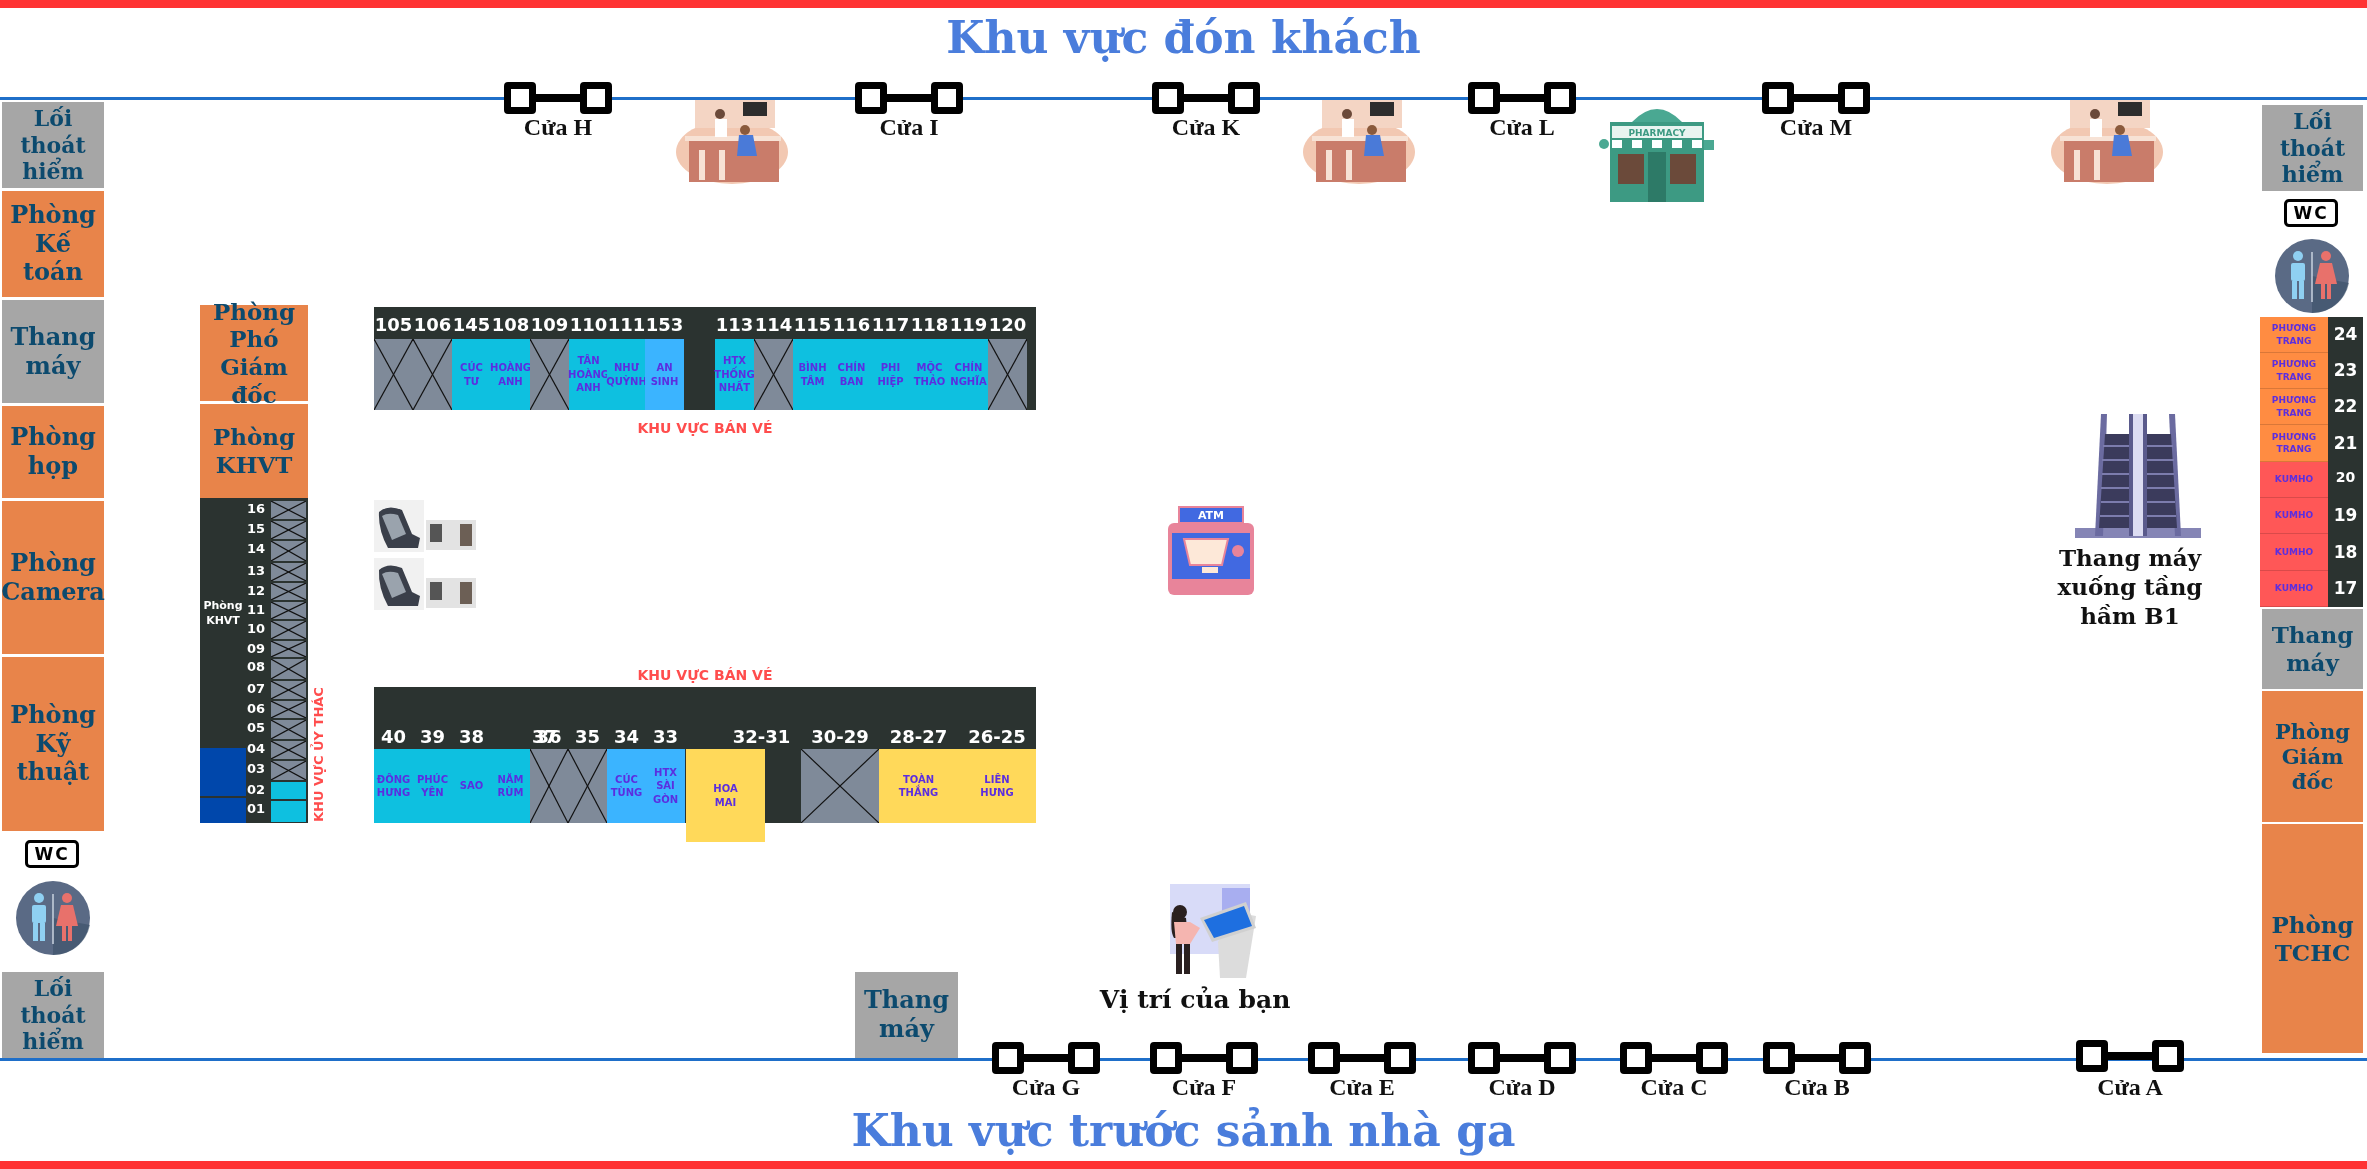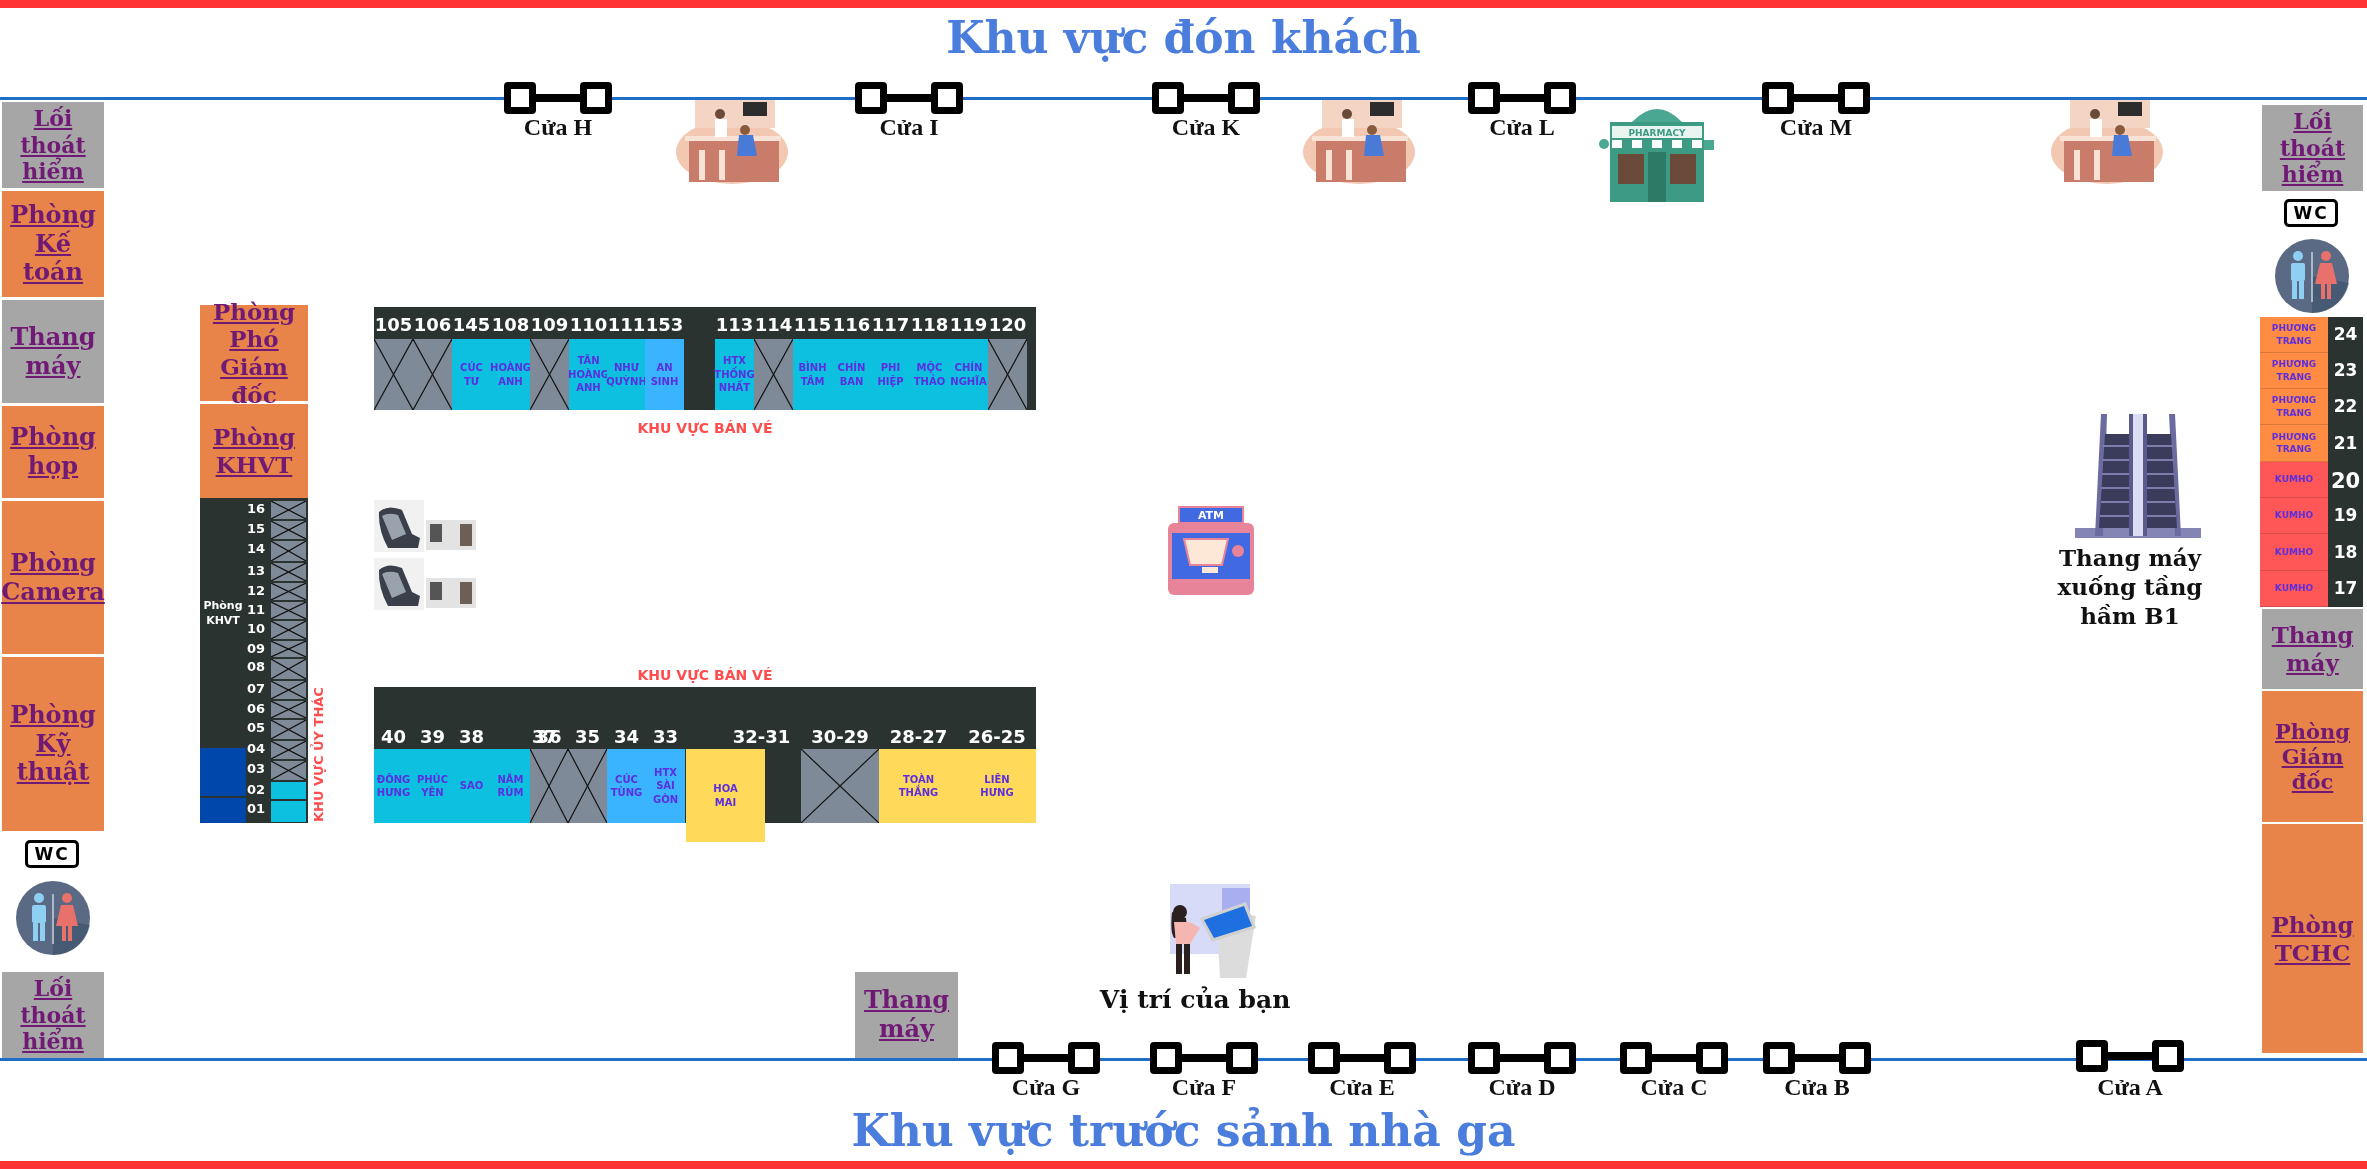--- a/index.html
+++ b/index.html
@@ -2,21 +2,21 @@
 <html><head>
 <meta charset="utf-8">
 <style>
   * { box-sizing: border-box; margin: 0; padding: 0; }
   html, body { width: 2367px; height: 1169px; background: #ffffff; overflow: hidden; }
   body { position: relative; font-family: "DejaVu Serif", serif; }
   .abs { position: absolute; }
   .redbar { position: absolute; left: 0; width: 2367px; height: 8px; background: #ff3333; }
   .blueline { position: absolute; height: 3px; background: #1f6fc9; }
   .zone-title { position: absolute; left: 0; width: 2367px; text-align: center; color: #4a7ddc; font-weight: bold; font-size: 44px; font-family: "DejaVu Serif", serif; }
-  .room { position: absolute; display: flex; align-items: center; justify-content: center; text-align: center; font-weight: bold; color: #701a75; font-family: "DejaVu Serif", serif; line-height: 1.2; white-space: pre-line; text-decoration: underline; }
+  .room { position: absolute; display: flex; align-items: center; justify-content: center; text-align: center; font-weight: bold; color: #0c4a6e; font-family: "DejaVu Serif", serif; line-height: 1.2; white-space: pre-line; }
   .orange { background: #e8844a; }
   .grey { background: #a6a6a6; }
   .door { position: absolute; width: 108px; height: 36px; }
   .door .sq { position: absolute; top: 0; width: 32px; height: 32px; border: 7px solid #000; border-radius: 4px; background: #fff; }
   .door .bar { position: absolute; top: 12px; left: 28px; width: 52px; height: 8px; background: #000; }
   .door-label { position: absolute; width: 140px; text-align: center; font-weight: bold; font-size: 24px; color: #111; font-family: "Liberation Serif", serif; }
   .counter-strip { position: absolute; background: #2b3330; }
   .num { position: absolute; color: #fff; font-weight: bold; font-family: "DejaVu Sans", sans-serif; font-size: 18px; text-align: center; }
   .booth { position: absolute; display: flex; align-items: center; justify-content: center; text-align: center; font-family: "DejaVu Sans", sans-serif; font-weight: bold; font-size: 10px; color: #5b2ee0; line-height: 1.35; white-space: pre-line; }
   .booth.cyan { background: #0ec0e0; }
@@ -453,21 +453,21 @@
     <div class="booth orange2" style="left: 2260px; top: 353px; width: 68px; height: 36px; font-size: 9px; border-bottom: 1px solid rgba(0, 0, 0, 0.15);"><span>PHƯƠNG
 TRANG</span></div>
     <div class="num" style="left: 2328px; top: 360px; width: 35px; font-size: 17px;">23</div>
     <div class="booth orange2" style="left: 2260px; top: 389px; width: 68px; height: 36px; font-size: 9px; border-bottom: 1px solid rgba(0, 0, 0, 0.15);"><span>PHƯƠNG
 TRANG</span></div>
     <div class="num" style="left: 2328px; top: 396px; width: 35px; font-size: 17px;">22</div>
     <div class="booth orange2" style="left: 2260px; top: 425px; width: 68px; height: 37px; font-size: 9px; border-bottom: 1px solid rgba(0, 0, 0, 0.15);"><span>PHƯƠNG
 TRANG</span></div>
     <div class="num" style="left: 2328px; top: 432.5px; width: 35px; font-size: 17px;">21</div>
     <div class="booth red" style="left: 2260px; top: 462px; width: 68px; height: 36px; font-size: 9px; border-bottom: 1px solid rgba(0, 0, 0, 0.15);"><span>KUMHO</span></div>
-    <div class="num" style="left: 2328px; top: 469px; width: 35px; font-size: 21px;">20</div>
+    <div class="num" style="left: 2328px; top: 469px; width: 35px; font-size: 14px;">20</div>
     <div class="booth red" style="left: 2260px; top: 498px; width: 68px; height: 36px; font-size: 9px; border-bottom: 1px solid rgba(0, 0, 0, 0.15);"><span>KUMHO</span></div>
     <div class="num" style="left: 2328px; top: 505px; width: 35px; font-size: 17px;">19</div>
     <div class="booth red" style="left: 2260px; top: 534px; width: 68px; height: 37px; font-size: 9px; border-bottom: 1px solid rgba(0, 0, 0, 0.15);"><span>KUMHO</span></div>
     <div class="num" style="left: 2328px; top: 541.5px; width: 35px; font-size: 17px;">18</div>
     <div class="booth red" style="left: 2260px; top: 571px; width: 68px; height: 36px; font-size: 9px; border-bottom: 1px solid rgba(0, 0, 0, 0.15);"><span>KUMHO</span></div>
     <div class="num" style="left: 2328px; top: 578px; width: 35px; font-size: 17px;">17</div>
   </div>
 <div class="room grey" style="left:2262px; top:609px; width:101px; height:80px; font-size:23px;">Thang
 máy</div>
 <div class="room orange" style="left:2262px; top:691px; width:101px; height:131px; font-size:21px;">Phòng

